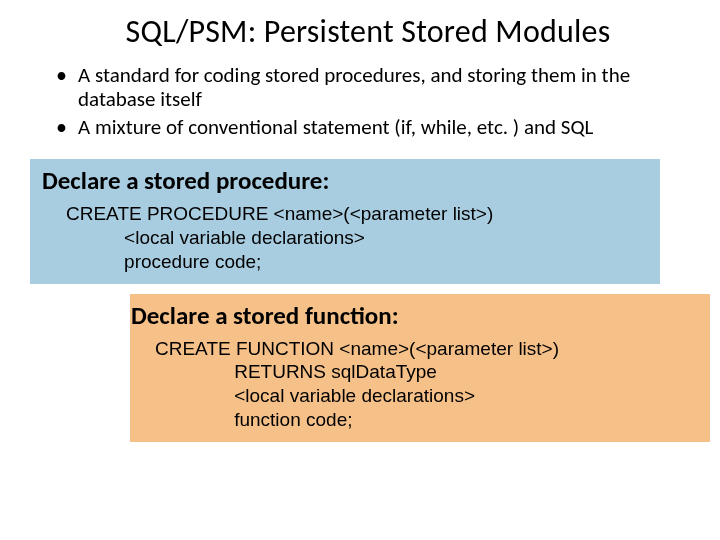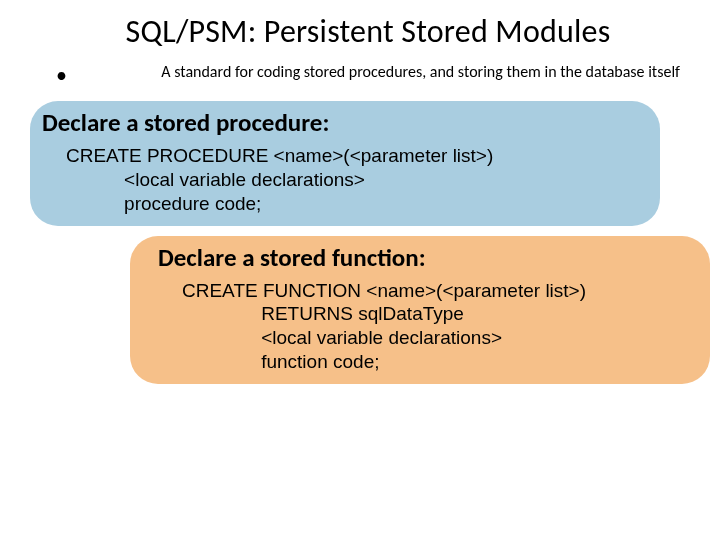--- a/index.html
+++ b/index.html
@@ -16,50 +16,48 @@
     font-size: 32px;
     font-weight: 400;
     text-align: center;
     padding: 12px 40px 6px 56px;
     letter-spacing: 0.2px;
   }
   .bullets {
     padding: 6px 40px 10px 56px;
   }
   .bullet {
-    font-size: 16px;
+    font-size: 21px;
     line-height: 1.15;
     position: relative;
     padding-left: 22px;
     margin-bottom: 4px;
-    text-align: right;
   }
   .bullet::before {
     content: "•";
     position: absolute;
     left: 0;
     top: 0;
     font-size: 22px;
   }
   .box {
     position: relative;
     margin-top: 6px;
-    border-radius: 28px;
   }
   .box-proc {
     background: #a9cde0;
     margin-left: 30px;
     margin-right: 60px;
     padding: 6px 12px 10px 12px;
   }
   .box-func {
     background: #f6c089;
     margin-left: 130px;
     margin-right: 10px;
-    padding: 6px 12px 10px 28px;
+    padding: 6px 12px 10px 1px;
     margin-top: 10px;
   }
   .box-heading {
     font-size: 25px;
     font-weight: 700;
     margin-bottom: 6px;
   }
   .code {
     font-family: Liberation Sans, sans-serif;
     font-size: 19px;
@@ -68,20 +66,21 @@
     padding-left: 24px;
   }
 </style>
 </head>
 <body>
 
 <div class="title">SQL/PSM:  Persistent Stored Modules</div>
 
 <div class="bullets">
   <div class="bullet">A standard for coding stored procedures, and storing them in the database itself</div>
+  <div class="bullet">A mixture of conventional statement (if, while, etc. ) and SQL</div>
 </div>
 
 <div class="box box-proc">
   <div class="box-heading">Declare a stored procedure:</div>
   <div class="code">CREATE PROCEDURE &lt;name&gt;(&lt;parameter list&gt;)
            &lt;local variable declarations&gt;
            procedure code;</div>
 </div>
 
 <div class="box box-func">

